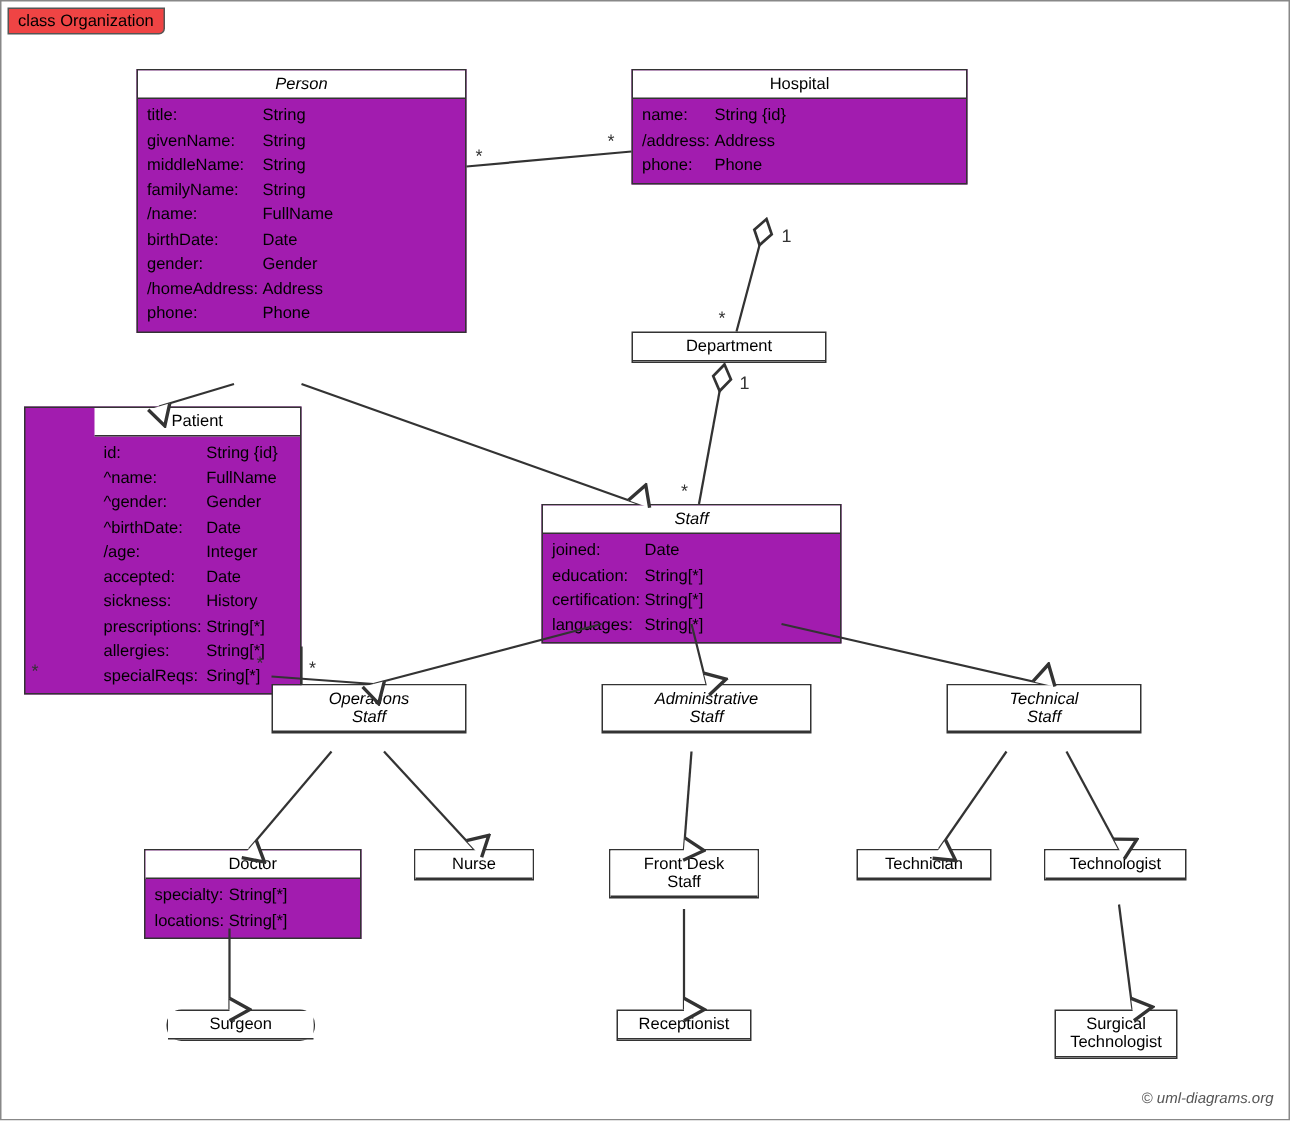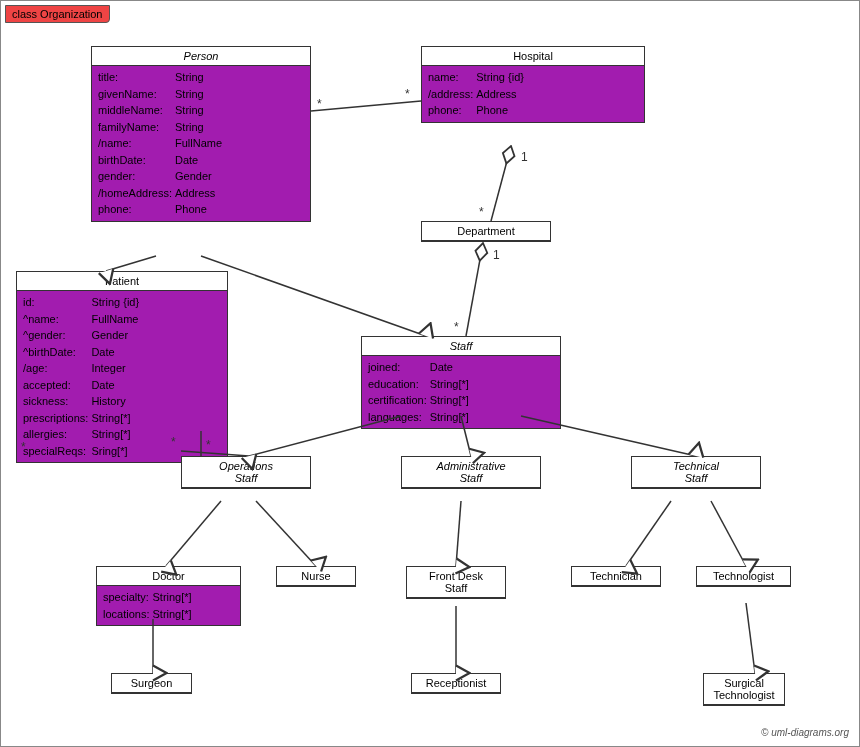--- a/index.html
+++ b/index.html
@@ -147,21 +147,21 @@
             </tr>
         <tr>
               <td>phone:</td>
               <td>Phone</td>
             </tr>
       </tbody>
         </table>
     </div>
   </div>
 
-  <div class="uml-box" style="left:15px; top:270px; width:212px;">
+  <div class="uml-box" style="left:15px; top:270px; width:185px;padding-left:46px;">
     <div class="box-title not-italic">Patient</div>
     <div class="box-body">
       <table>
         <tbody>
             <tr>
               <td>id:</td>
               <td>String {id}</td>
             </tr>
         <tr>
               <td>^name:</td>
@@ -273,21 +273,21 @@
   </div>
 
   <div class="uml-box" style="left:570px; top:565px; width:90px;">
     <div class="box-title not-italic" style="text-align:center;">Technician</div>
   </div>
 
   <div class="uml-box" style="left:695px; top:565px; width:95px;">
     <div class="box-title not-italic" style="text-align:center;">Technologist</div>
   </div>
 
-  <div class="uml-box" style="left:110px; top:672px; width:81px;">
+  <div class="uml-box" style="left:110px; top:672px; width:99px;border-radius:10px;">
     <div class="box-title not-italic" style="text-align:center;">Surgeon</div>
   </div>
 
   <div class="uml-box" style="left:410px; top:672px; width:90px;">
     <div class="box-title not-italic" style="text-align:center;">Receptionist</div>
   </div>
 
   <div class="uml-box" style="left:702px; top:672px; width:82px;">
     <div class="box-title not-italic" style="text-align:center;">Surgical<br>Technologist</div>
   </div>

